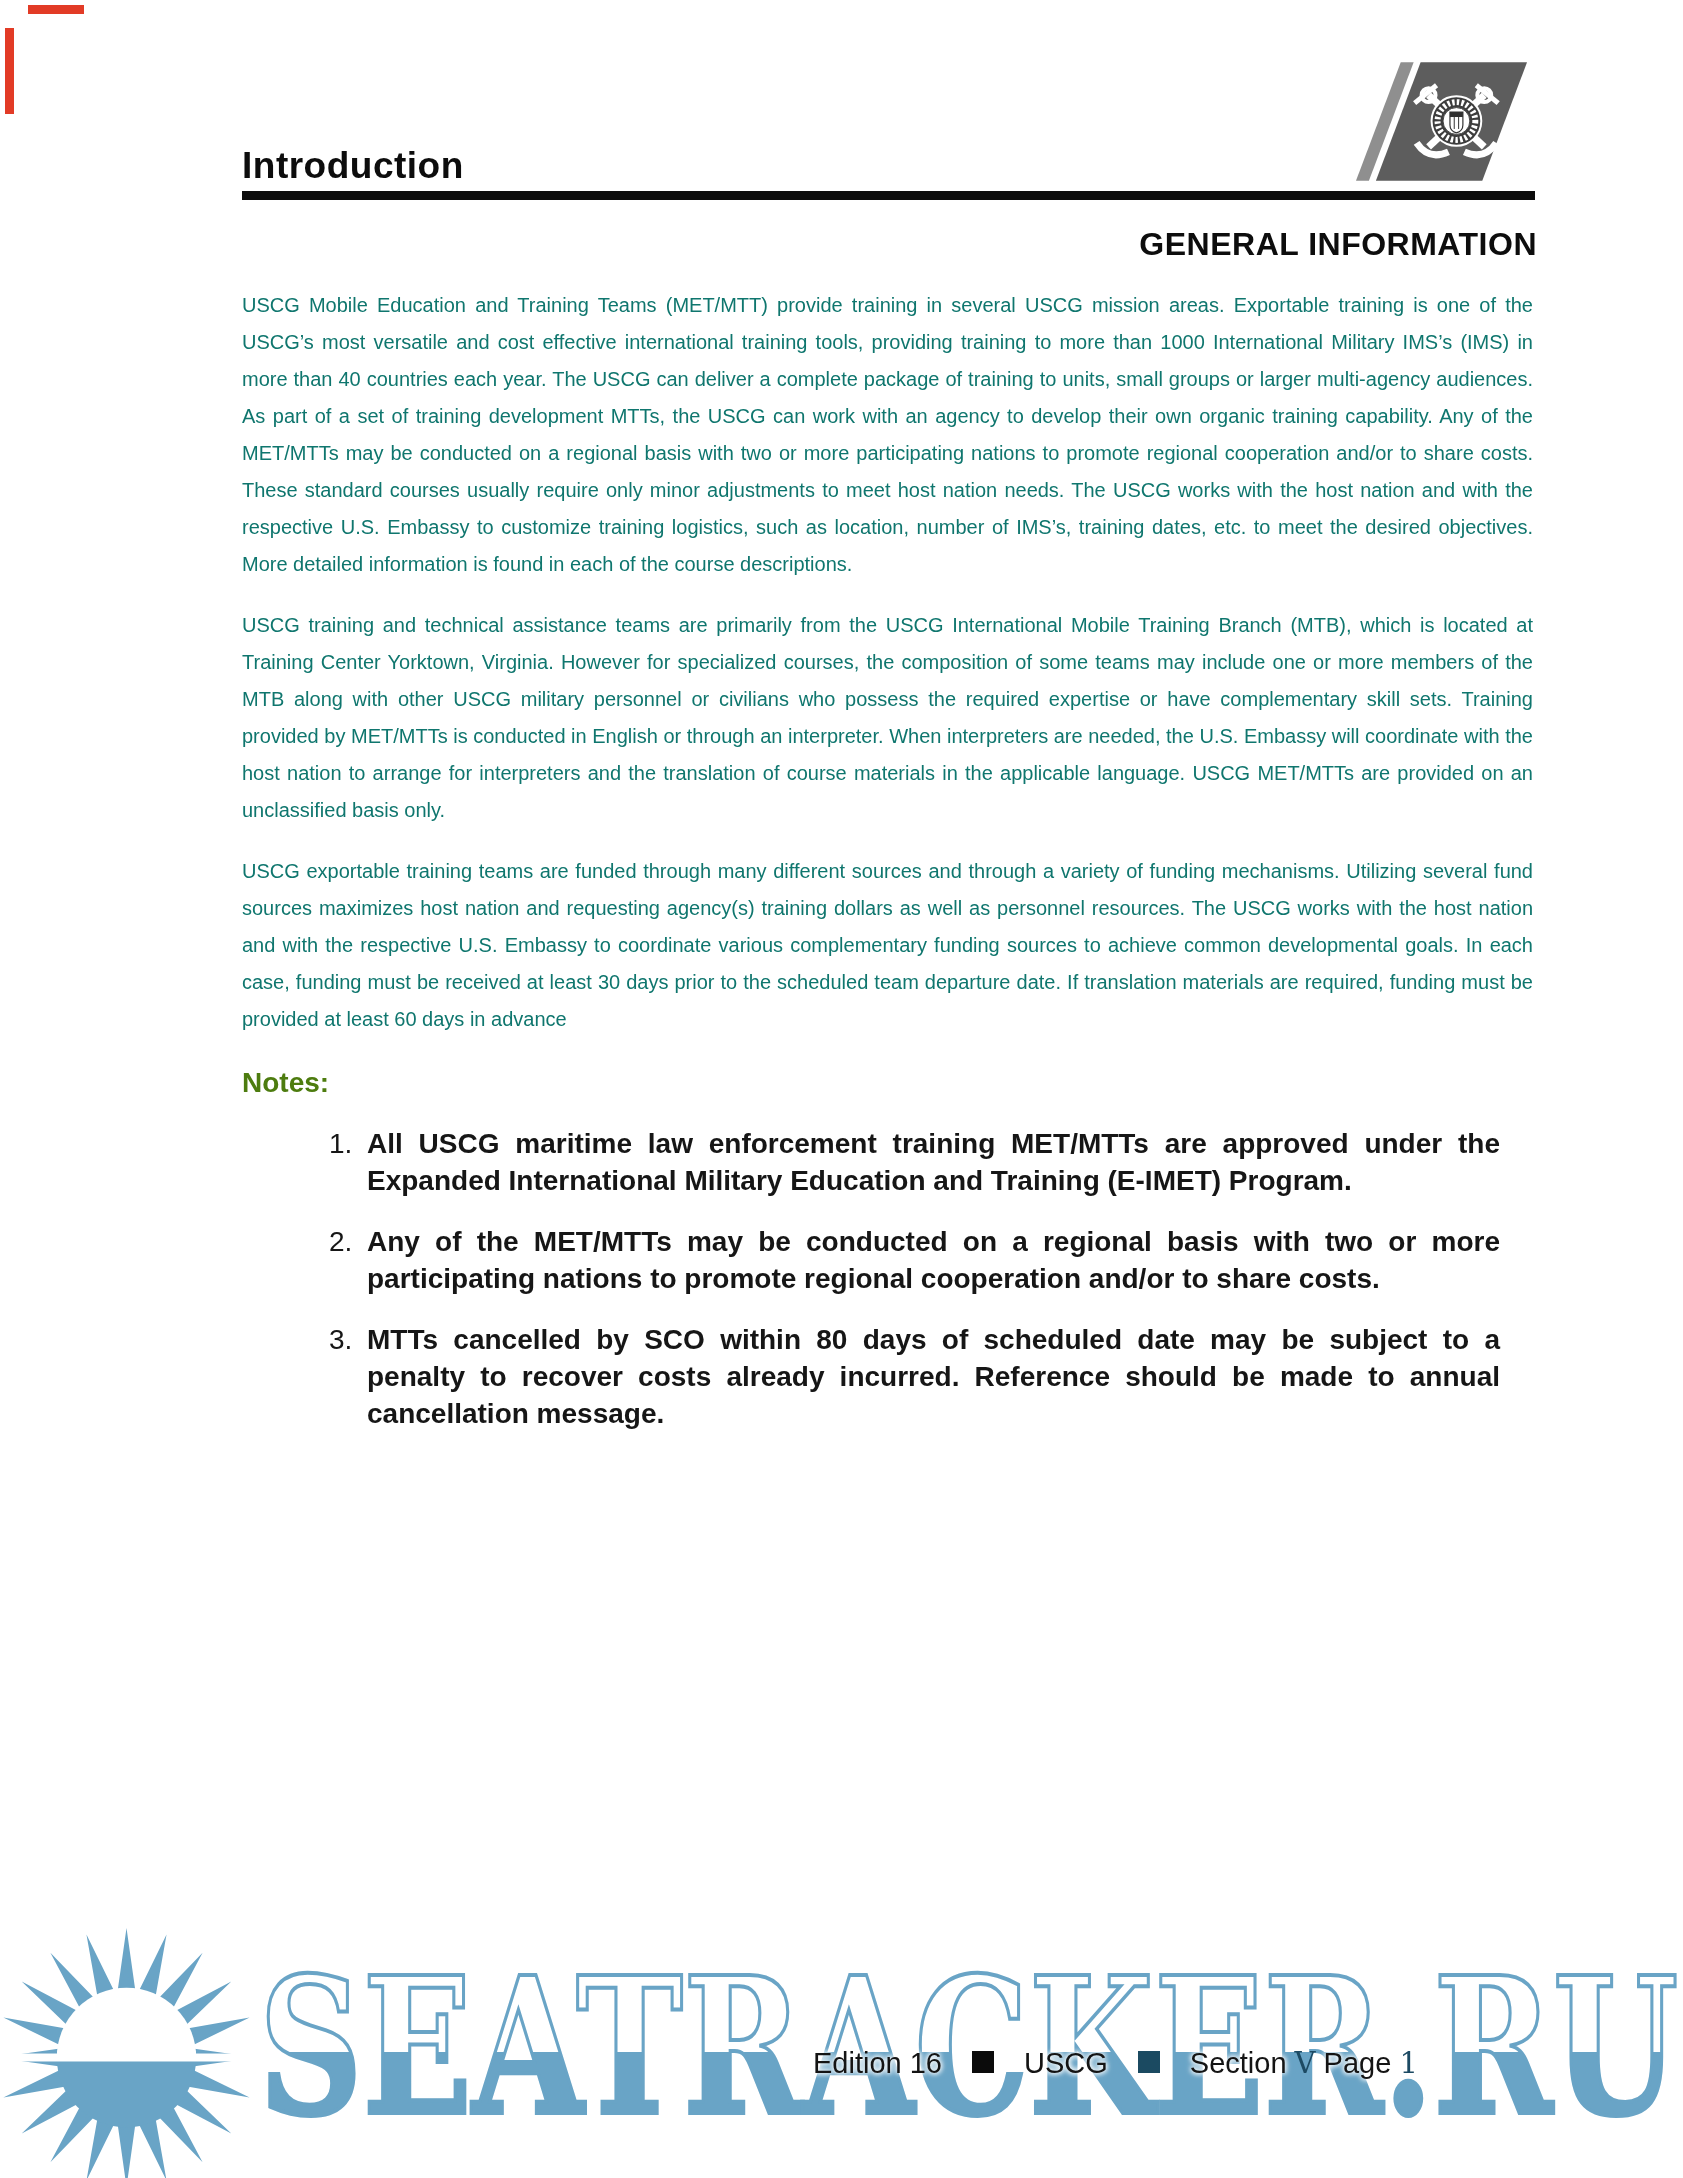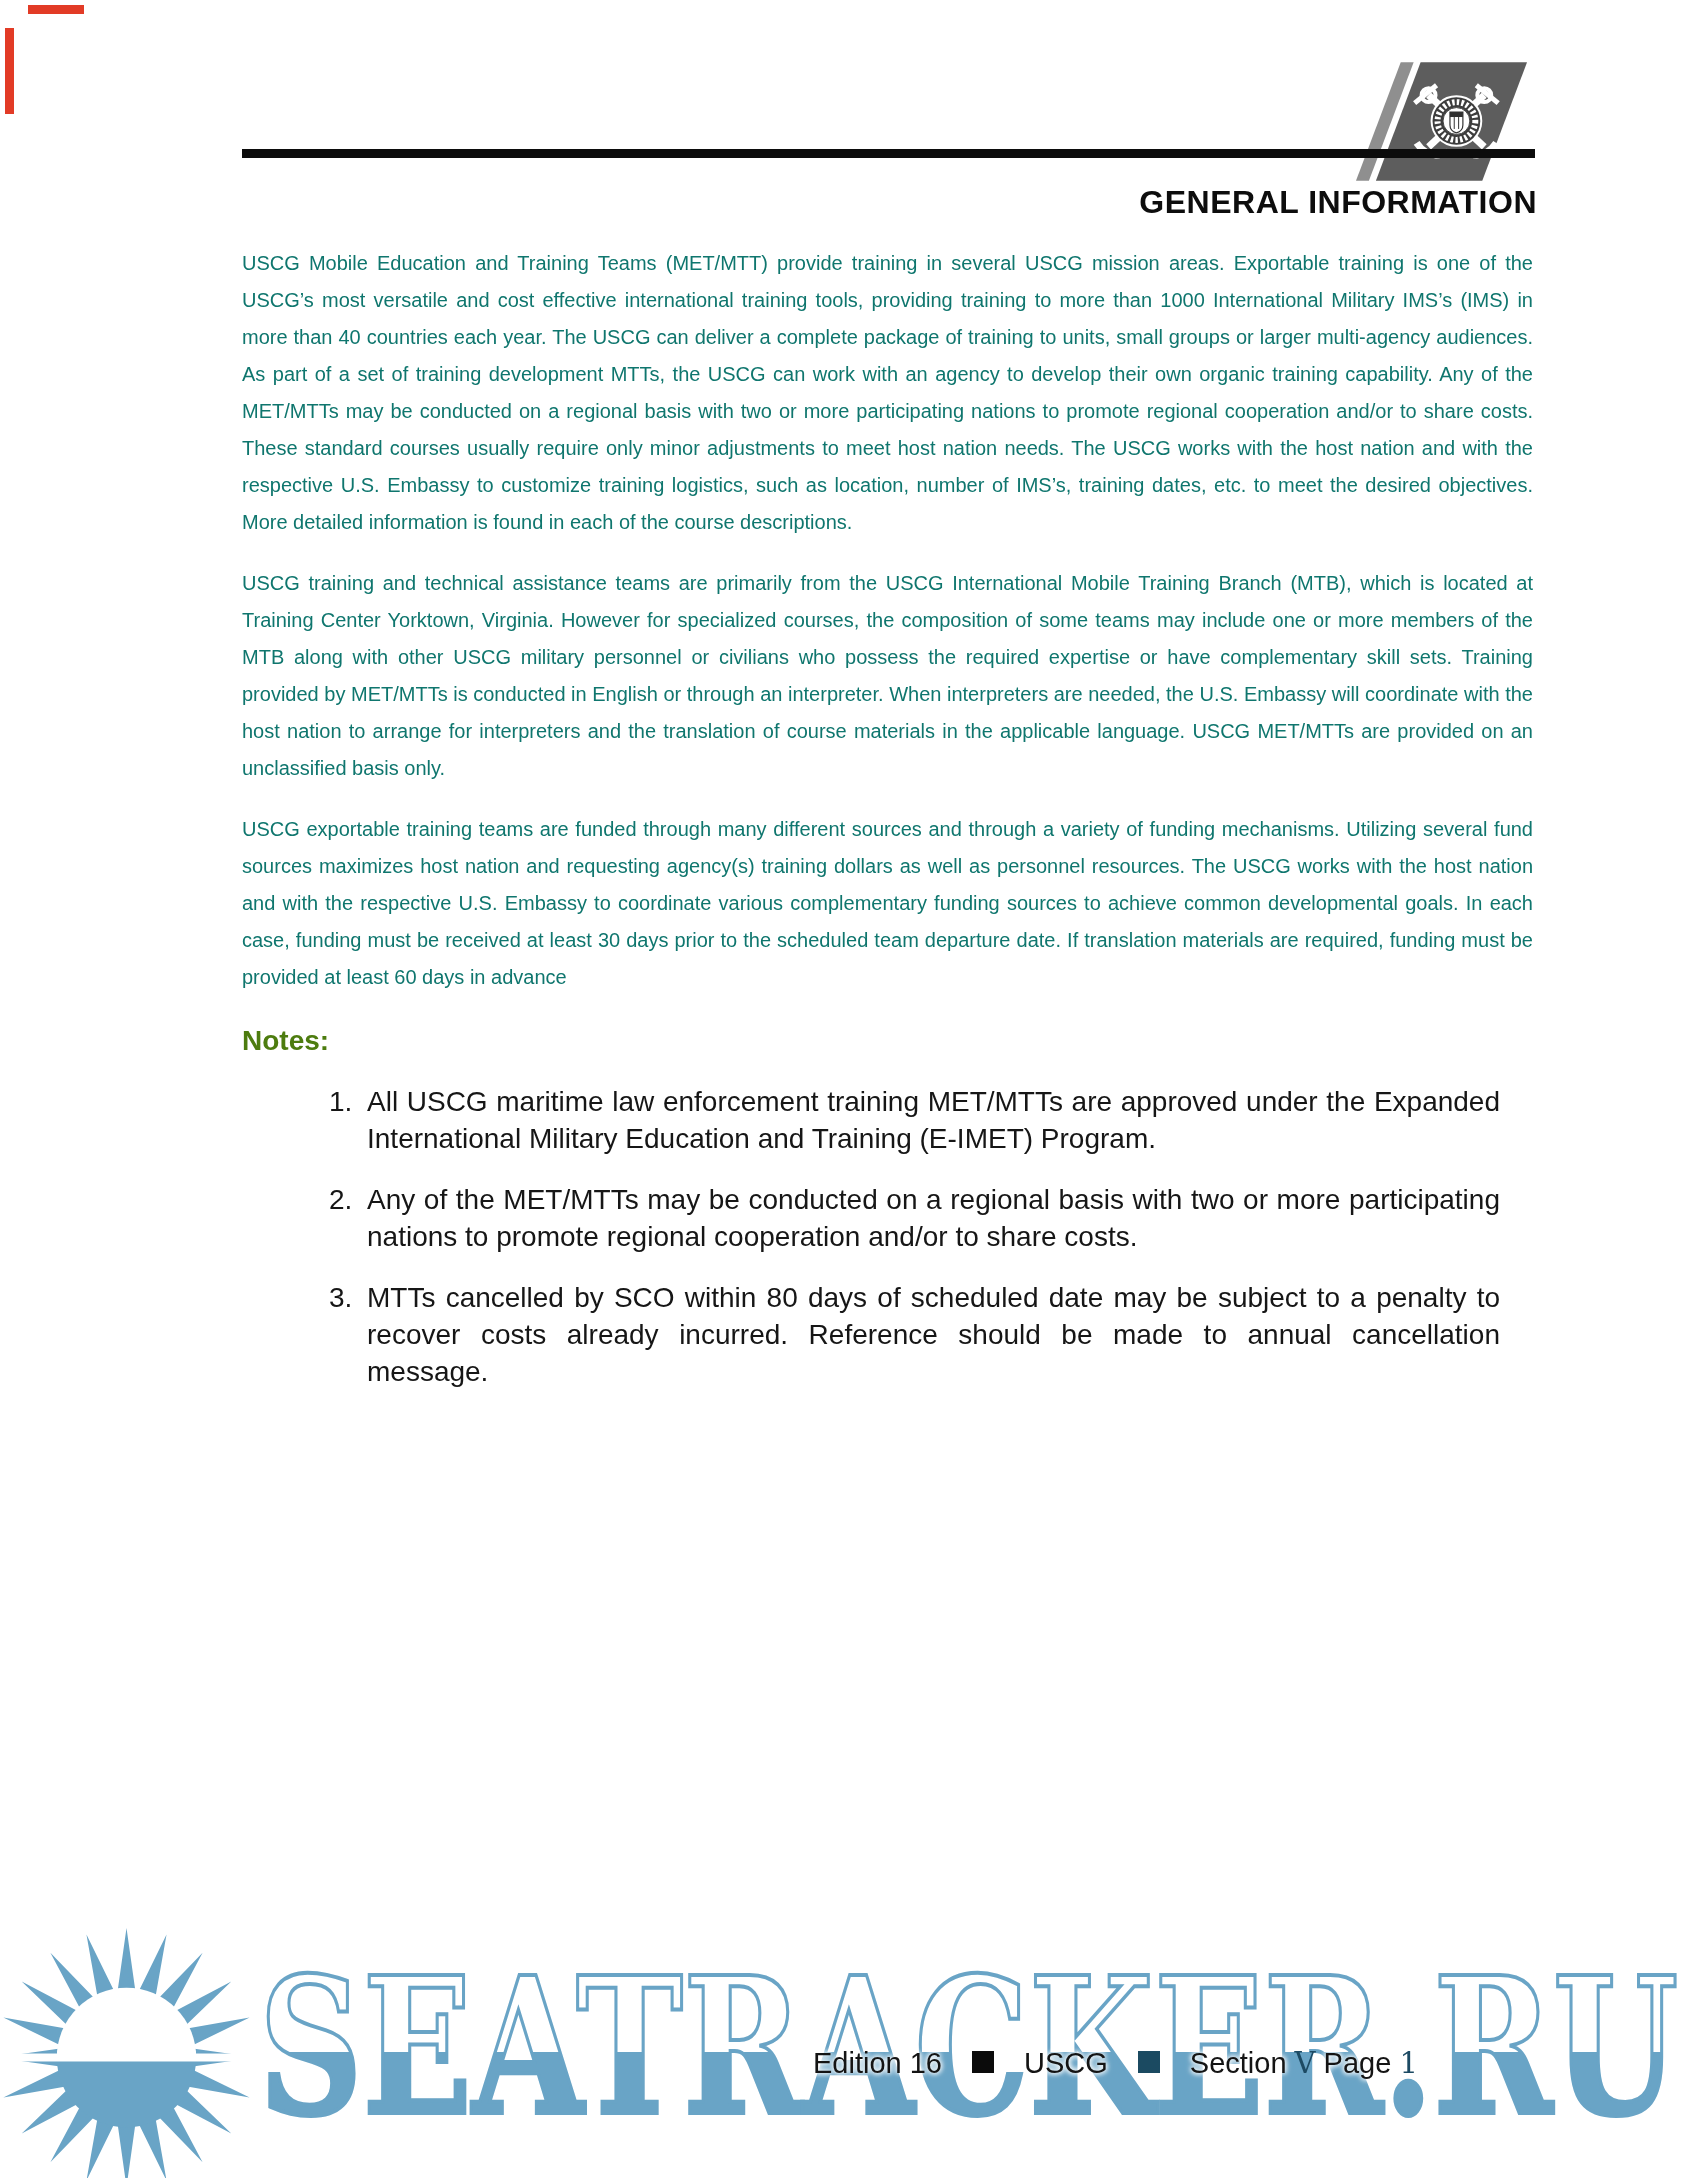--- a/index.html
+++ b/index.html
@@ -31,21 +31,21 @@
   .notes-heading{
     font-size:28px;font-weight:bold;margin:26px 0 0 0;line-height:37px;color:#4d7c0f;
   }
   .notes-list{margin:12px 0 0 0;padding:0;list-style:none;}
   .note-item{
     display:grid;grid-template-columns:38px 1fr;column-gap:0;
     margin:24px 0 0 87px;width:1171px;
     font-size:28px;line-height:37px;color:#161616;
   }
   .note-number{text-align:left;}
-  .note-text{text-align:justify;}
+  .note-text{text-align:justify;font-weight:bold;}
 
   
   .logo{position:absolute;left:1353px;top:58px;width:179px;height:127px;}
 
   
   .wm-sun{position:absolute;left:-3px;top:1928px;width:259px;height:259px;z-index:1;}
   .wm-text-svg{position:absolute;left:255px;top:1962px;width:1429px;height:169px;z-index:1;}
 
   
   .footer{
@@ -94,20 +94,21 @@
       <circle cx="104" cy="62" r="19" fill="none" stroke="#ffffff" stroke-width="6" stroke-dasharray="2.5 2.2"></circle>
       <circle cx="104" cy="62" r="13.5" fill="#ffffff" stroke="#444444" stroke-width="1"></circle>
       <path d="M97.5,53 h13 v13 q0,6 -6.5,8 q-6.5,-2 -6.5,-8 z" fill="#ffffff" stroke="#333333" stroke-width="1.2"></path>
       <rect x="97.5" y="53" width="13" height="5" fill="#2f2f2f"></rect>
       <line x1="101.8" y1="58" x2="101.8" y2="70" stroke="#333333" stroke-width="1"></line>
       <line x1="106.2" y1="58" x2="106.2" y2="70" stroke="#333333" stroke-width="1"></line>
     </g>
   </svg>
 
   <div class="content">
+    <h1 class="doc-title">Introduction</h1>
     <div class="title-rule"></div>
 
     <h2 class="section-heading">GENERAL INFORMATION</h2>
 
     <p class="body-par">USCG Mobile Education and Training Teams (MET/MTT) provide training in several USCG mission areas. Exportable training is one of the USCG’s most versatile and cost effective international training tools, providing training to more than 1000 International Military IMS’s (IMS) in more than 40 countries each year. The USCG can deliver a complete package of training to units, small groups or larger multi-agency audiences. As part of a set of training development MTTs, the USCG can work with an agency to develop their own organic training capability. Any of the MET/MTTs may be conducted on a regional basis with two or more participating nations to promote regional cooperation and/or to share costs. These standard courses usually require only minor adjustments to meet host nation needs. The USCG works with the host nation and with the respective U.S. Embassy to customize training logistics, such as location, number of IMS’s, training dates, etc. to meet the desired objectives. More detailed information is found in each of the course descriptions.</p>
     <p class="body-par">USCG training and technical assistance teams are primarily from the USCG International Mobile Training Branch (MTB), which is located at Training Center Yorktown, Virginia. However for specialized courses, the composition of some teams may include one or more members of the MTB along with other USCG military personnel or civilians who possess the required expertise or have complementary skill sets. Training provided by MET/MTTs is conducted in English or through an interpreter. When interpreters are needed, the U.S. Embassy will coordinate with the host nation to arrange for interpreters and the translation of course materials in the applicable language. USCG MET/MTTs are provided on an unclassified basis only.</p>
     <p class="body-par">USCG exportable training teams are funded through many different sources and through a variety of funding mechanisms. Utilizing several fund sources maximizes host nation and requesting agency(s) training dollars as well as personnel resources. The USCG works with the host nation and with the respective U.S. Embassy to coordinate various complementary funding sources to achieve common developmental goals. In each case, funding must be received at least 30 days prior to the scheduled team departure date. If translation materials are required, funding must be provided at least 60 days in advance</p>
 
     <h3 class="notes-heading">Notes:</h3>
 

